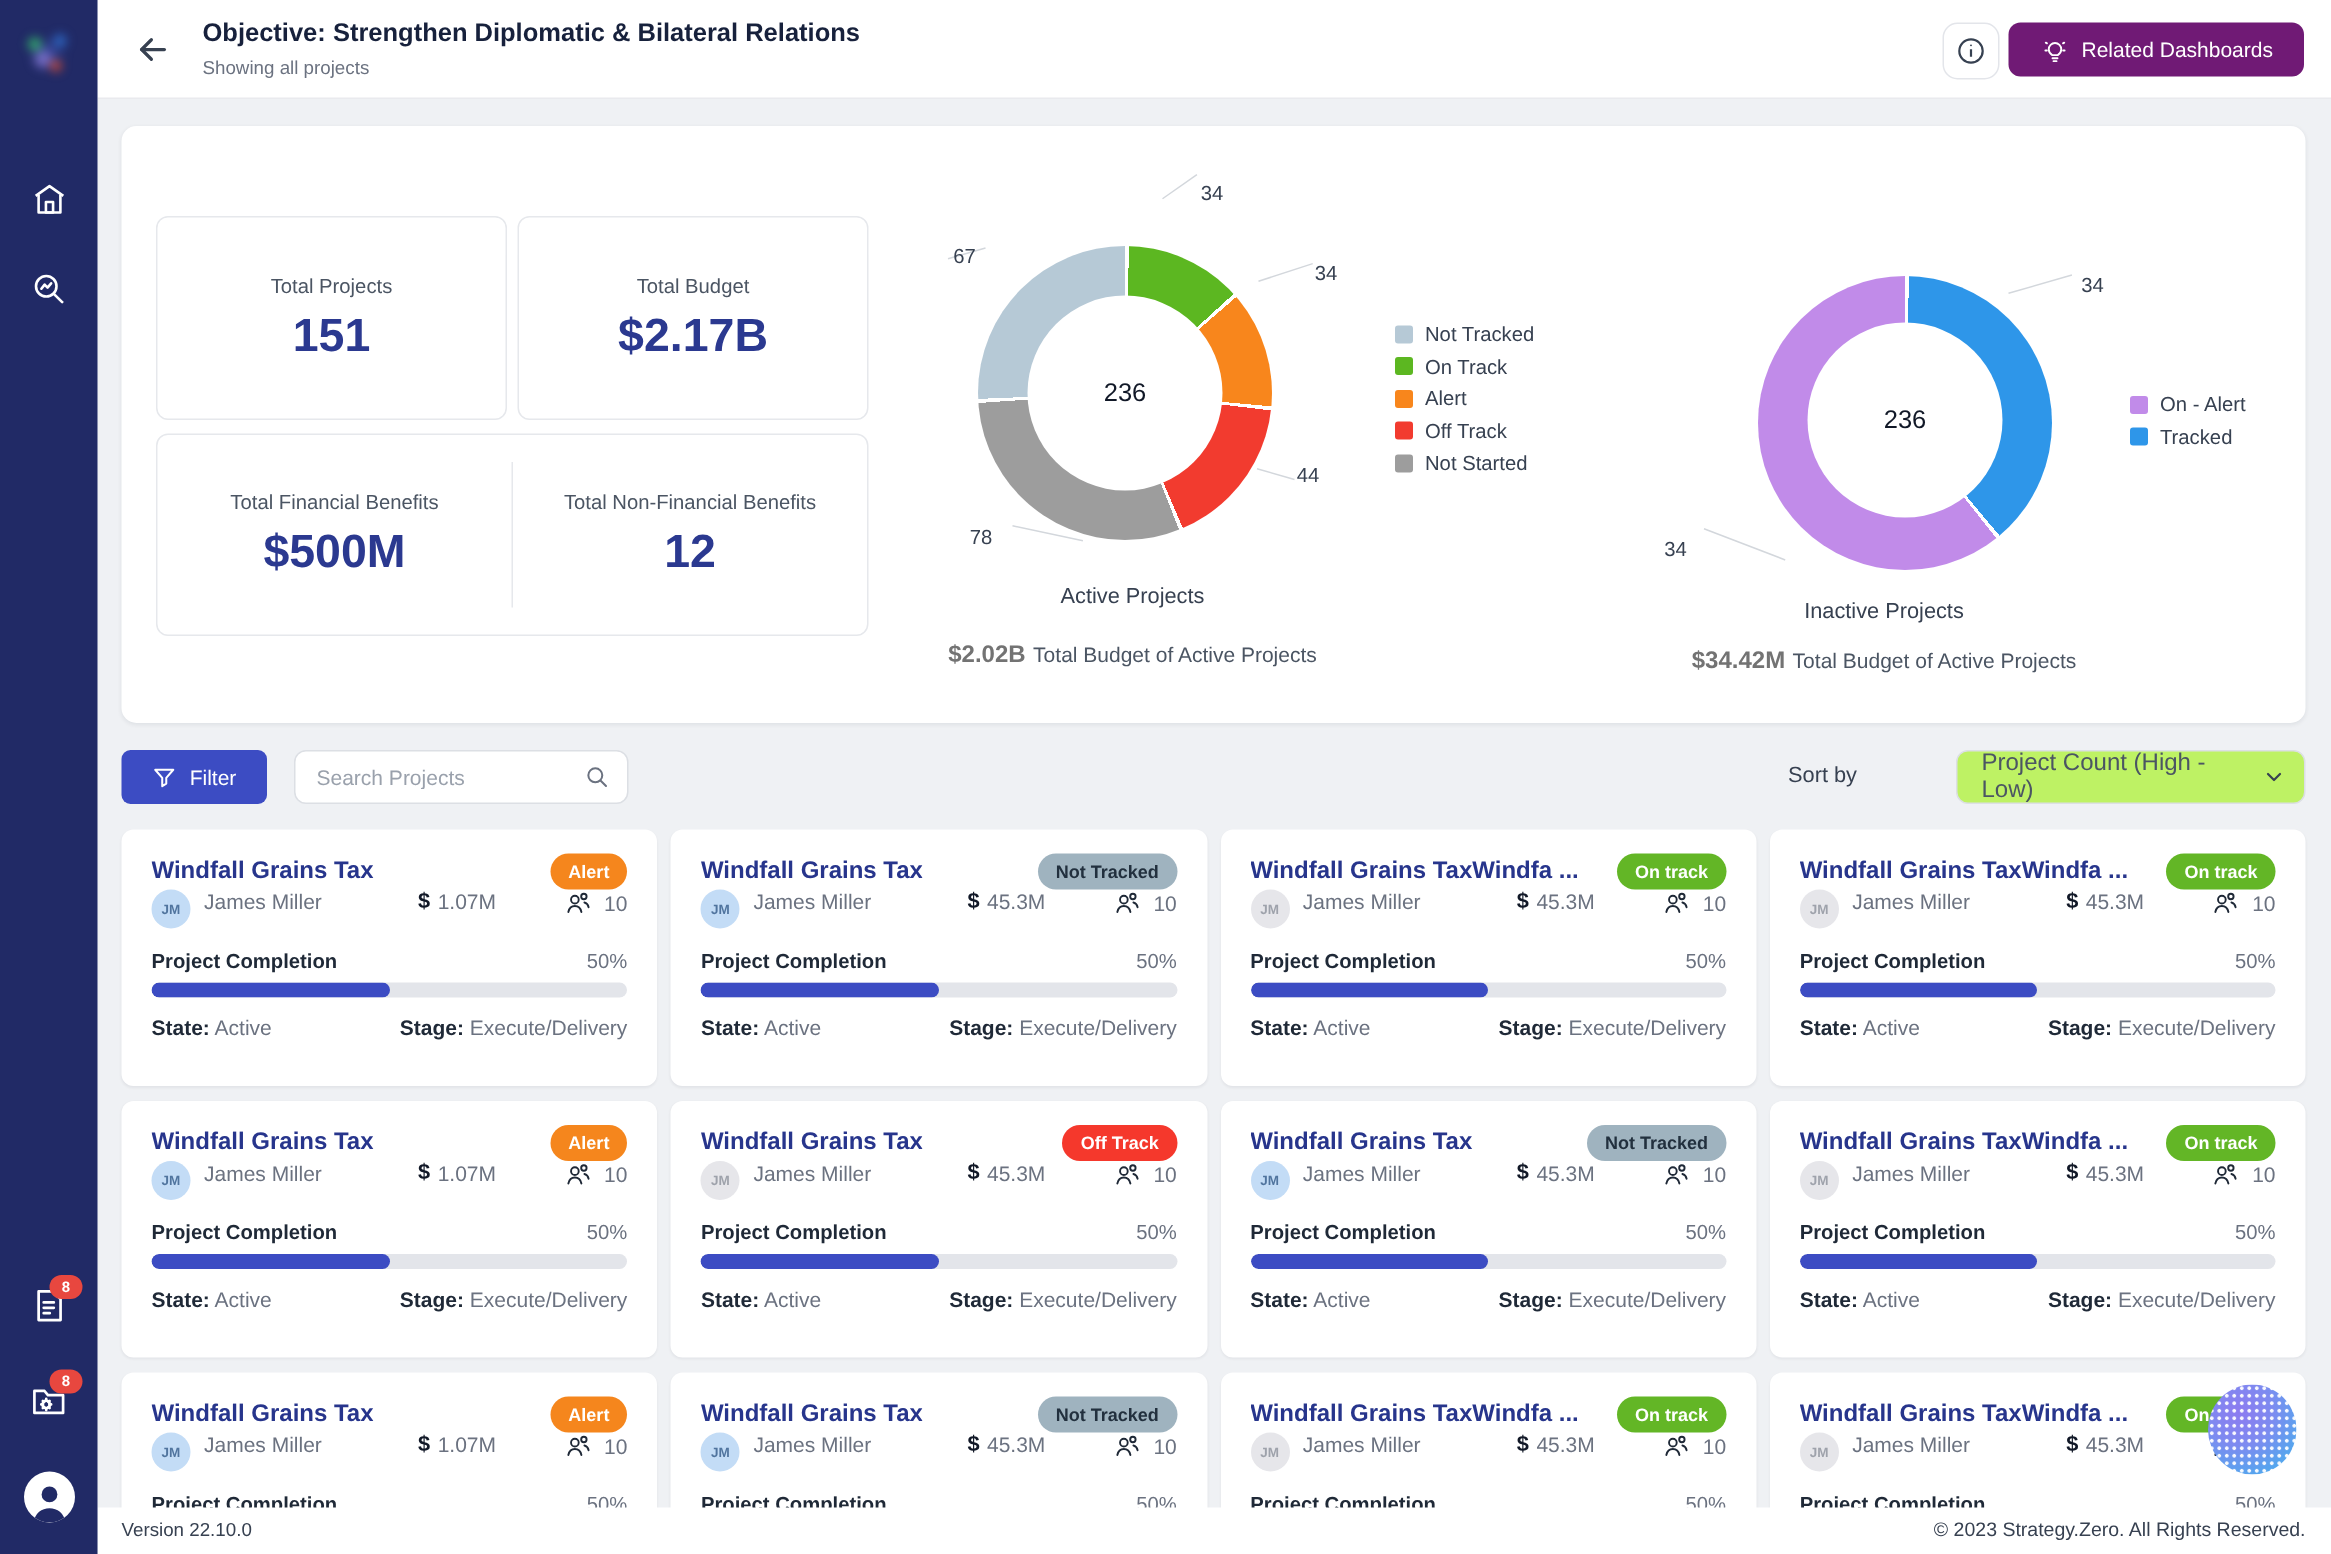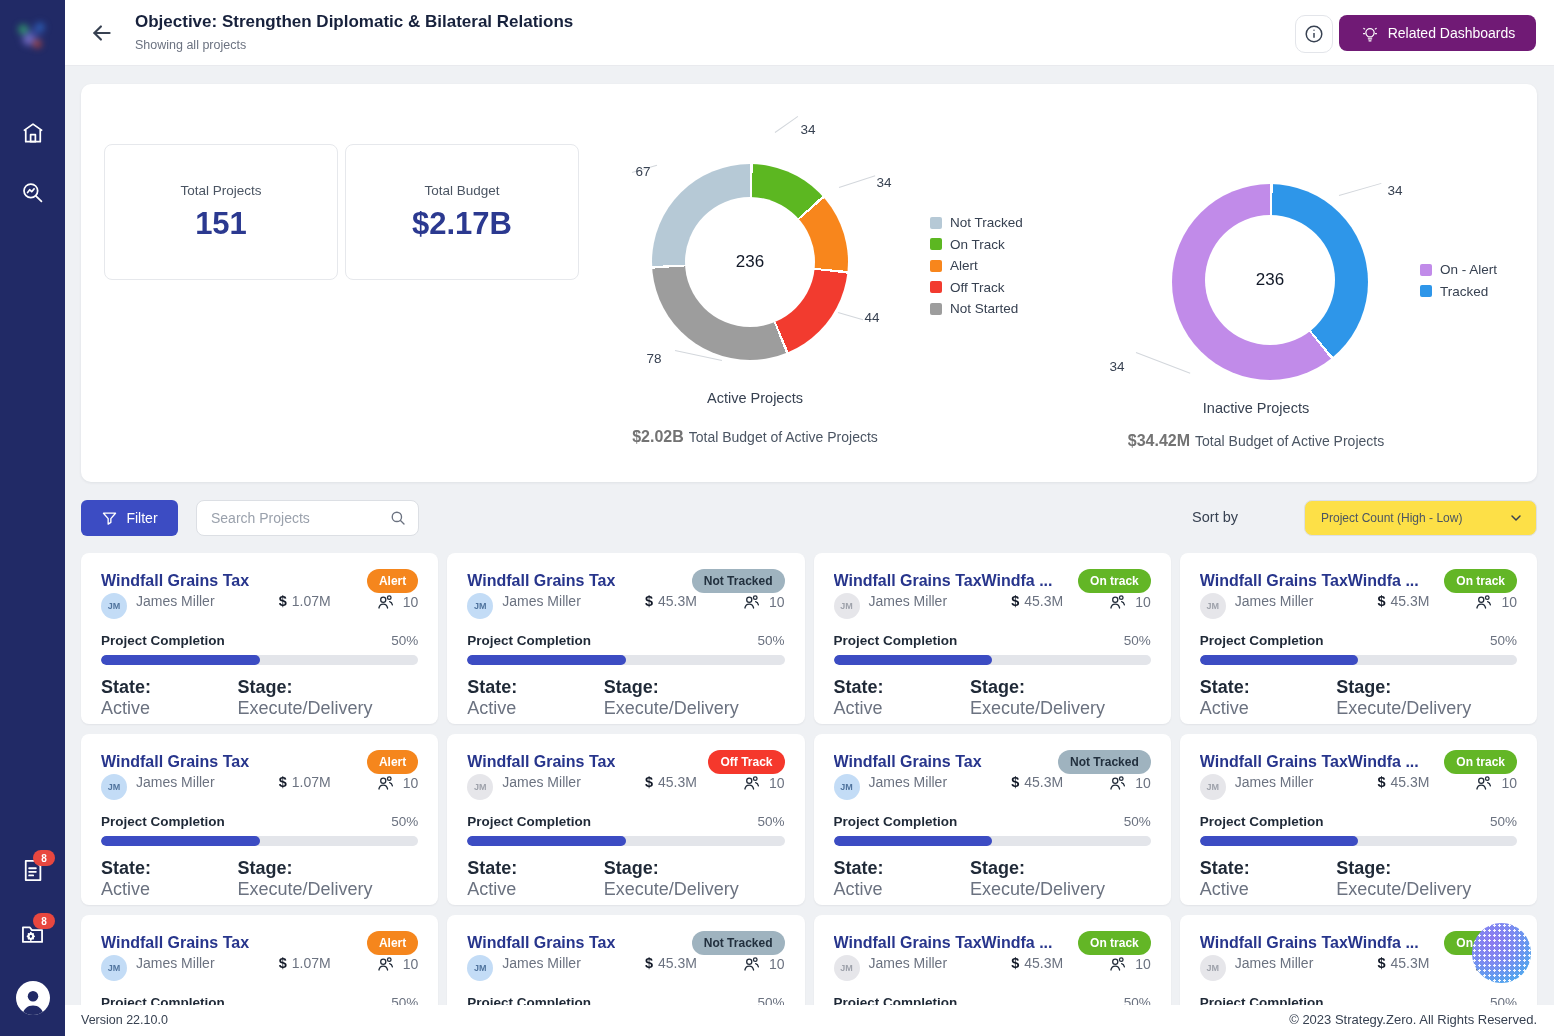--- a/index.html
+++ b/index.html
@@ -66,22 +66,22 @@
   .toolbar{position:absolute;left:16px;top:435px;right:17px;height:36px;}
   .filter-btn{position:absolute;left:0;top:0;width:97px;height:36px;border-radius:6px;background:#3C4CC3;
     color:#fff;font-size:14px;display:flex;align-items:center;justify-content:center;gap:8px;cursor:pointer;}
   .search-box{position:absolute;left:115px;top:0;width:223px;height:36px;}
   .search-box input{width:100%;height:100%;box-sizing:border-box;border:1px solid #DCDFE4;border-radius:8px;
     padding:0 38px 0 14px;font-size:14px;font-family:"Liberation Sans",sans-serif;color:#ec4899;outline:none;background:#fff;}
   .search-box input::placeholder{color:#9AA1AC;}
   .search-box .sicon{position:absolute;right:12px;top:9px;}
   .sort-label{position:absolute;right:299px;top:9px;font-size:14.5px;color:#374151;}
   .sort-select{position:absolute;right:0;top:0;width:233px;height:36px;border:1px solid #DCDFE4;border-radius:8px;
-    background:#fde047;display:flex;align-items:center;padding:0 12px 0 16px;box-sizing:border-box;
-    font-size:12px;color:#4B5563;cursor:pointer;justify-content:space-between;}
+    background:#bef264;display:flex;align-items:center;padding:0 12px 0 16px;box-sizing:border-box;
+    font-size:16px;color:#4B5563;cursor:pointer;justify-content:space-between;}
 
   
   .grid{position:absolute;left:16px;top:488px;width:1456px;display:grid;
     grid-template-columns:repeat(4,1fr);grid-auto-rows:171px;gap:10px 9px;}
   .card{background:#fff;border-radius:8px;box-shadow:0 1px 2px rgba(16,24,40,.06);
     padding:16px 20px;box-sizing:border-box;position:relative;}
   .card-head{display:flex;align-items:center;justify-content:space-between;}
   .card-title{margin:0;font-size:16px;font-weight:700;color:#27358C;white-space:nowrap;overflow:hidden;max-width:240px;}
   .badge{font-size:12px;font-weight:600;padding:5px 12px;border-radius:999px;white-space:nowrap;}
   .badge.alert{background:#F5861D;color:#fff;}
@@ -95,21 +95,21 @@
   .avatar.gray{background:#E6E6EA;color:#9EA2AB;}
   .owner{font-size:14px;color:#6B7280;margin-left:9px;flex:1;}
   .budget{display:flex;align-items:center;gap:5px;font-size:14px;color:#6B7280;width:96px;}
   .budget .dollar{color:#111827;font-weight:700;font-size:14.5px;}
   .members{display:flex;align-items:center;gap:7px;font-size:14px;color:#6B7280;}
   .card-progress-row{display:flex;justify-content:space-between;margin-top:14px;font-size:13.5px;}
   .pc-label{font-weight:700;color:#1F2937;}
   .pc-value{color:#6B7280;}
   .progress-track{margin-top:7px;height:10px;border-radius:6px;background:#E3E5EA;overflow:hidden;}
   .progress-fill{height:100%;background:#3C4CC3;border-radius:6px;}
-  .card-foot{display:flex;justify-content:space-between;margin-top:12px;font-size:18px;color:#6B7280;gap:41px;}
+  .card-foot{display:flex;justify-content:space-between;margin-top:12px;font-size:14px;color:#6B7280;gap:41px;}
   .card-foot b{color:#1F2937;font-weight:700;}
 
   
   .footer{position:absolute;left:0;right:0;bottom:0;height:31px;background:#fff;z-index:35;}
   .f-version{position:absolute;left:16px;top:8px;font-size:12.5px;color:#374151;}
   .f-copy{position:absolute;right:17px;top:7px;font-size:13px;color:#374151;}
 
   .sphere{position:absolute;left:1407px;top:858px;width:59px;height:60px;border-radius:50%;z-index:50;cursor:pointer;
     background-image:radial-gradient(rgba(255,255,255,.95) 1px,transparent 1.4px),
       radial-gradient(circle at 35% 30%,#8D7BF0 0%,#7D8BF0 40%,#57A4EE 75%,#4FB4F0 100%);
@@ -205,20 +205,31 @@
 
   <section class="overview">
 
     <div class="stat" style="left:23px;top:60px;width:232px;height:134px;">
       <span class="stat-label">Total Projects</span>
       <span class="stat-value">151</span>
     </div>
     <div class="stat" style="left:264px;top:60px;width:232px;height:134px;">
       <span class="stat-label">Total Budget</span>
       <span class="stat-value">$2.17B</span>
+    </div>
+    <div class="stat-wide">
+      <div class="stat-half">
+        <span class="stat-label">Total Financial Benefits</span>
+        <span class="stat-value">$500M</span>
+      </div>
+      <div class="stat-divider"></div>
+      <div class="stat-half">
+        <span class="stat-label">Total Non-Financial Benefits</span>
+        <span class="stat-value">12</span>
+      </div>
     </div>
 
     <div class="donut" style="left: 571px; top: 80px; background: conic-gradient(rgb(255, 255, 255) 0deg, rgb(255, 255, 255) 1.6deg, rgb(92, 183, 33) 1.6deg, rgb(92, 183, 33) 47.6deg, rgb(255, 255, 255) 47.6deg, rgb(255, 255, 255) 49.2deg, rgb(248, 134, 28) 49.2deg, rgb(248, 134, 28) 95.2deg, rgb(255, 255, 255) 95.2deg, rgb(255, 255, 255) 96.8deg, rgb(242, 59, 47) 96.8deg, rgb(242, 59, 47) 156.8deg, rgb(255, 255, 255) 156.8deg, rgb(255, 255, 255) 158.4deg, rgb(157, 157, 157) 158.4deg, rgb(157, 157, 157) 266.1deg, rgb(255, 255, 255) 266.1deg, rgb(255, 255, 255) 267.7deg, rgb(182, 201, 214) 267.7deg, rgb(182, 201, 214) 360deg);"></div>
     <div class="donut-hole" style="left:604px;top:113px;">
       <span>236</span>
     </div>
     <span class="leader" style="left:694px;top:48px;width:28px;transform:rotate(-35deg);"></span>
     <span class="leader" style="left:758px;top:103px;width:38px;transform:rotate(-18deg);"></span>
     <span class="leader" style="left:757px;top:228px;width:26px;transform:rotate(16deg);"></span>
     <span class="leader" style="left:594px;top:266px;width:48px;transform:rotate(12deg);"></span>

